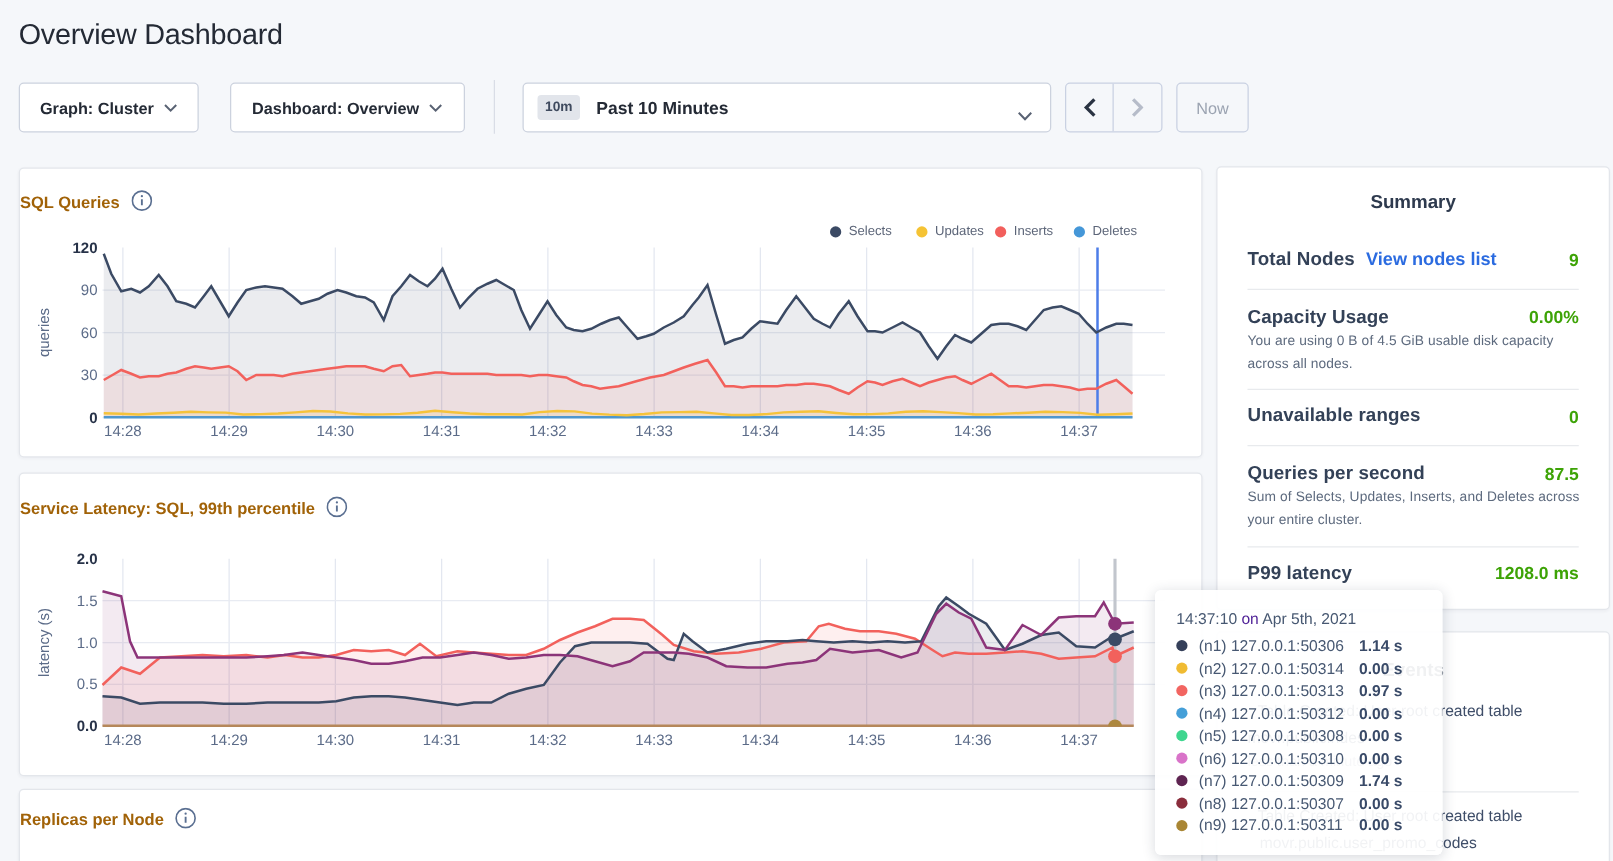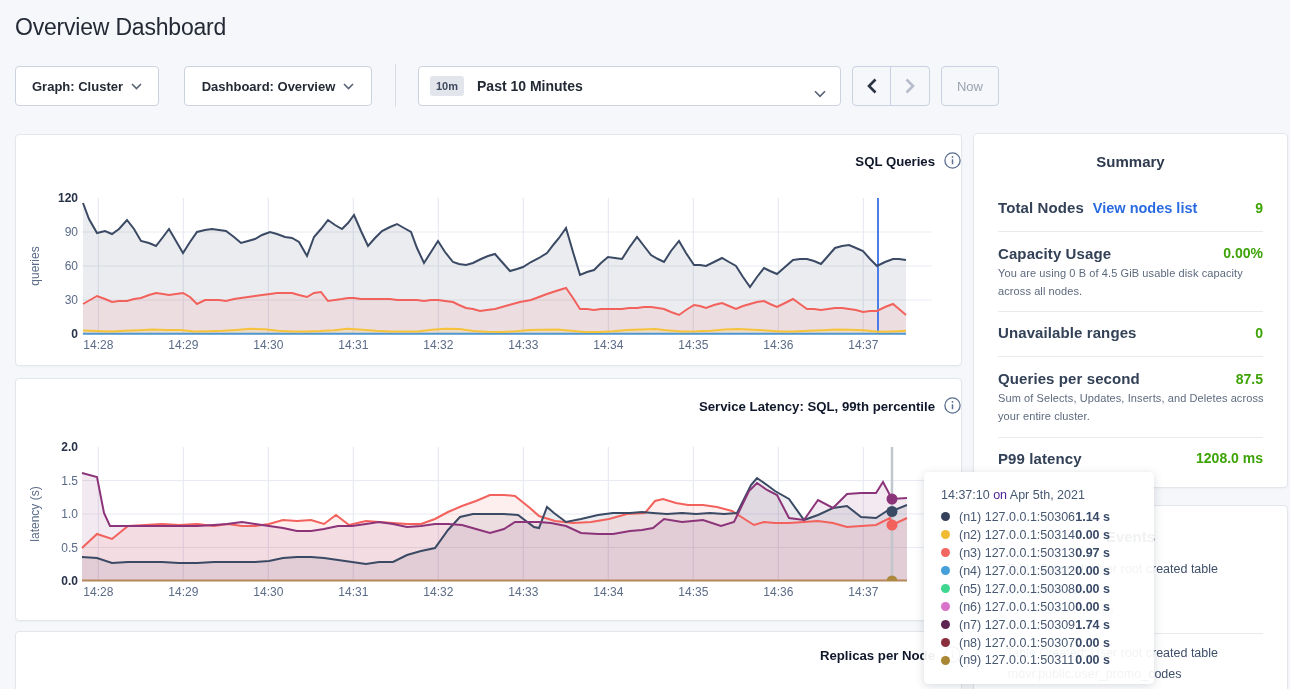--- a/index.html
+++ b/index.html
@@ -8,41 +8,41 @@
   display:flex; align-items:center; justify-content:center; font-size:13px; font-weight:bold; color:#242a35; }
 .vsep { position:absolute; left:395px; top:64px; width:1px; height:43px; background:#d9dde6; }
 .timebox { position:absolute; left:418px; top:66px; width:423px; height:40px; background:#fff; border:1px solid #ccd2de; border-radius:4px; display:flex; align-items:center; }
 .badge10 { margin-left:11px; background:#e2e5eb; border-radius:3px; font-size:11px; font-weight:bold; color:#3f4a5e; padding:4px 6px; }
 .timetext { margin-left:13px; font-size:14px; font-weight:bold; color:#242a35; }
 .tchev { position:absolute; right:14px; top:17px; }
 .arrowgrp { position:absolute; left:852px; top:66px; width:78px; height:40px; border:1px solid #c9d1e2; border-radius:4px; display:flex; }
 .arrowgrp div { width:39px; display:flex; align-items:center; justify-content:center; }
 .arrowgrp div:first-child { border-right:1px solid #c9d1e2; }
 .nowbtn { position:absolute; left:941px; top:66px; width:58px; height:40px; border:1px solid #c9d1e2; border-radius:4px; display:flex; align-items:center; justify-content:center; font-size:13px; font-weight:normal; color:#9ba3b1; }
-.ctitle { position:absolute; width:100%; text-align:right; font-size:13.2px; font-weight:bold; color:#0f172a; }
+.ctitle { position:absolute; width:100%; text-align:left; font-size:13.2px; font-weight:bold; color:#a16207; }
 .info { display:inline-block; vertical-align:-3px; margin-left:9px; }
 .legend { position:absolute; left:0; top:44px; width:100%; height:13px; font-size:10.5px; color:#5c6578; }
 .legend span.it { position:absolute; display:flex; align-items:center; }
 .ldot { width:9px; height:9px; border-radius:50%; display:inline-block; margin-right:6px; flex:none; }
 .sum-row { position:absolute; left:24px; right:24px; display:flex; align-items:center; }
 .sum-label { font-size:15px; font-weight:bold; color:#334157; letter-spacing:0.1px; }
 .sum-link { font-size:14.5px; font-weight:bold; color:#2b6be0; margin-left:9px; }
 .sum-val { margin-left:auto; font-size:14px; font-weight:bold; color:#3da306; }
 .sum-sub { position:absolute; left:24px; font-size:11px; color:#5d6a7e; line-height:17.5px; letter-spacing:0.1px; white-space:nowrap; }
 .divider { position:absolute; left:24px; right:24px; height:1px; background:#e8eaed; }
 .ev-line { position:absolute; font-size:12.5px; color:#3f4e69; white-space:nowrap; }
 .tooltip { position:absolute; left:924px; top:472px; width:230px; height:212px; background:rgba(255,255,255,0.93);
   border-radius:5px; box-shadow:0 2px 10px rgba(40,50,70,0.18); z-index:10; }
 .thead { position:absolute; left:17px; top:16px; font-size:12.5px; color:#475872; }
 .thead .on { color:#4c1d95; }
 .trows { position:absolute; left:17px; right:16px; top:36px; }
 .trow { display:flex; align-items:center; height:17.95px; font-size:12.5px; color:#475872; }
 .tdot { width:9px; height:9px; border-radius:50%; margin-right:9px; flex:none; }
 .tlabel { flex:1; }
-.tval { font-weight:bold; color:#394a68; margin-right:28px; }
+.tval { font-weight:bold; color:#394a68; margin-right:16px; }
 </style></head><body>
 <h1>Overview Dashboard</h1>
 <div class="btn" style="left:15px;width:144px">Graph: Cluster<svg width="11" height="7" viewBox="0 0 11 7" style="margin-left:8px">
       <path d="M1 1 L5.5 5.5 L10 1" fill="none" stroke="#596273" stroke-width="1.6"></path>
     </svg></div>
 <div class="btn" style="left:184px;width:188px">Dashboard: Overview<svg width="11" height="7" viewBox="0 0 11 7" style="margin-left:8px">
       <path d="M1 1 L5.5 5.5 L10 1" fill="none" stroke="#596273" stroke-width="1.6"></path>
     </svg></div>
 <div class="vsep"></div>
 <div class="timebox">
@@ -65,20 +65,26 @@
     </div>
 </div>
 <div class="nowbtn">Now</div>
 
 <div class="panel" style="left:15px;top:134px;width:947px;height:232px">
   <div class="ctitle" style="top:17px">SQL Queries<span class="info"><svg width="17" height="17" viewBox="0 0 17 17">
           <circle cx="8.5" cy="8.5" r="7.6" fill="none" stroke="#5a6f91" stroke-width="1.3"></circle>
           <line x1="8.5" y1="7.3" x2="8.5" y2="12.2" stroke="#5a6f91" stroke-width="1.5"></line>
           <circle cx="8.5" cy="4.9" r="0.9" fill="#5a6f91"></circle>
         </svg></span></div>
+  <div class="legend">
+    <span class="it" style="left:648px"><span class="ldot" style="background:#3b4a64"></span>Selects</span>
+    <span class="it" style="left:717px"><span class="ldot" style="background:#f5c334"></span>Updates</span>
+    <span class="it" style="left:780px"><span class="ldot" style="background:#f25f5c"></span>Inserts</span>
+    <span class="it" style="left:843px"><span class="ldot" style="background:#4597d8"></span>Deletes</span>
+  </div>
   <svg width="947" height="232" style="position:absolute;left:0;top:0">
 <line x1="82.3" y1="63" x2="82.3" y2="199" stroke="#e3e7f0" stroke-width="1"></line>
 <line x1="167.3" y1="63" x2="167.3" y2="199" stroke="#e3e7f0" stroke-width="1"></line>
 <line x1="252.3" y1="63" x2="252.3" y2="199" stroke="#e3e7f0" stroke-width="1"></line>
 <line x1="337.3" y1="63" x2="337.3" y2="199" stroke="#e3e7f0" stroke-width="1"></line>
 <line x1="422.3" y1="63" x2="422.3" y2="199" stroke="#e3e7f0" stroke-width="1"></line>
 <line x1="507.29999999999995" y1="63" x2="507.29999999999995" y2="199" stroke="#e3e7f0" stroke-width="1"></line>
 <line x1="592.3" y1="63" x2="592.3" y2="199" stroke="#e3e7f0" stroke-width="1"></line>
 <line x1="677.3" y1="63" x2="677.3" y2="199" stroke="#e3e7f0" stroke-width="1"></line>
 <line x1="762.3" y1="63" x2="762.3" y2="199" stroke="#e3e7f0" stroke-width="1"></line>

